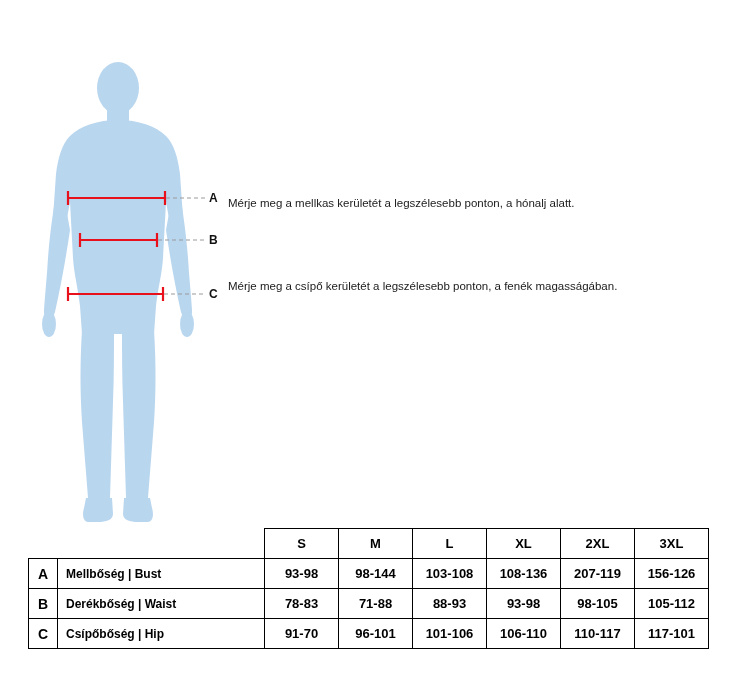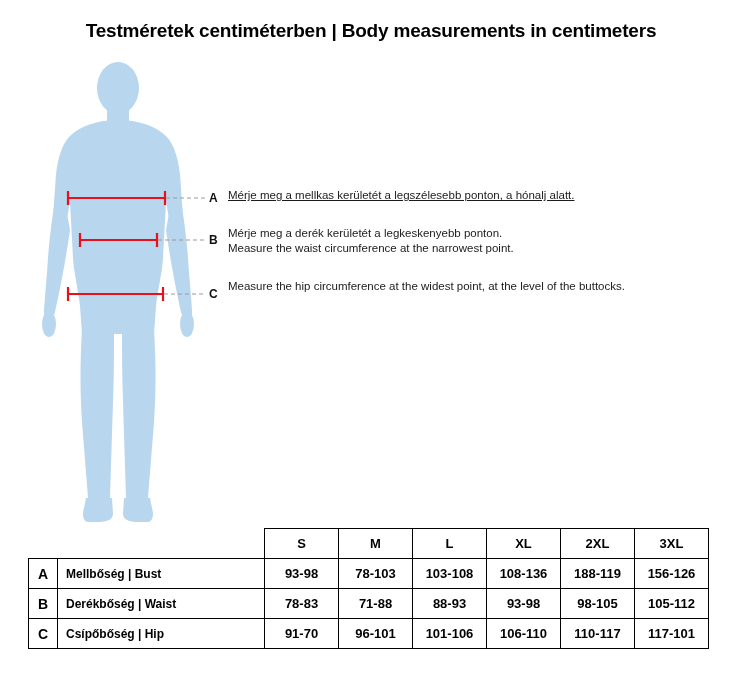--- a/index.html
+++ b/index.html
@@ -104,21 +104,20 @@
   table.size-table .val {
     width: 73px;
     font-size: 13px;
   }
 </style>
 </head>
 <body>
 
 <div class="page">
 
-  <div class="title">Testméretek centiméterben | Body measurements in centimeters</div>
 
   <svg class="figure" viewBox="0 0 200 470" width="200" height="470">
     <g fill="#b9d6ef">
 
       <ellipse cx="100" cy="26" rx="21" ry="26"></ellipse>
 
       <rect x="89" y="47" width="22" height="16"></rect>
 
       <path d="M100 58
                C 80 58, 62 64, 52 74
@@ -192,53 +191,49 @@
       <line x1="68" y1="287" x2="68" y2="301"></line>
       <line x1="163" y1="287" x2="163" y2="301"></line>
     </g>
     <line x1="164" y1="294" x2="206" y2="294" stroke="#9a9a9a" stroke-width="1" stroke-dasharray="4,3"></line>
   </svg>
 
   <div class="ann-letter" style="left:209px; top:191px;">A</div>
   <div class="ann-letter" style="left:209px; top:233px;">B</div>
   <div class="ann-letter" style="left:209px; top:287px;">C</div>
 
-  <div class="ann-text" style="left:228px; top:188px;text-decoration:underline;">
+  <div class="ann-text" style="left:228px; top:196px;">
     <span class="hu">Mérje meg a mellkas kerületét a legszélesebb ponton, a hónalj alatt.</span>
   </div>
-  <div class="ann-text" style="left:228px; top:226px;">
-    <span class="hu">Mérje meg a derék kerületét a legkeskenyebb ponton.</span>
-    <span class="en">Measure the waist circumference at the narrowest point.</span>
-  </div>
   <div class="ann-text" style="left:228px; top:279px;">
-    <span class="en">Measure the hip circumference at the widest point, at the level of the buttocks.</span>
+    <span class="hu">Mérje meg a csípő kerületét a legszélesebb ponton, a fenék magasságában.</span>
   </div>
 
   <table class="size-table">
     <thead>
       <tr>
         <th class="corner-blank"></th>
         <th class="corner-blank"></th>
         <th class="hdr val">S</th>
         <th class="hdr val">M</th>
         <th class="hdr val">L</th>
         <th class="hdr val">XL</th>
         <th class="hdr val">2XL</th>
         <th class="hdr val">3XL</th>
       </tr>
     </thead>
     <tbody>
       <tr>
         <td class="rowletter">A</td>
         <td class="rowlabel">Mellbőség | Bust</td>
         <td class="val">93-98</td>
-        <td class="val">78-103</td>
+        <td class="val">98-144</td>
         <td class="val">103-108</td>
         <td class="val">108-136</td>
-        <td class="val">188-119</td>
+        <td class="val">207-119</td>
         <td class="val">156-126</td>
       </tr>
       <tr>
         <td class="rowletter">B</td>
         <td class="rowlabel">Derékbőség | Waist</td>
         <td class="val">78-83</td>
         <td class="val">71-88</td>
         <td class="val">88-93</td>
         <td class="val">93-98</td>
         <td class="val">98-105</td>

